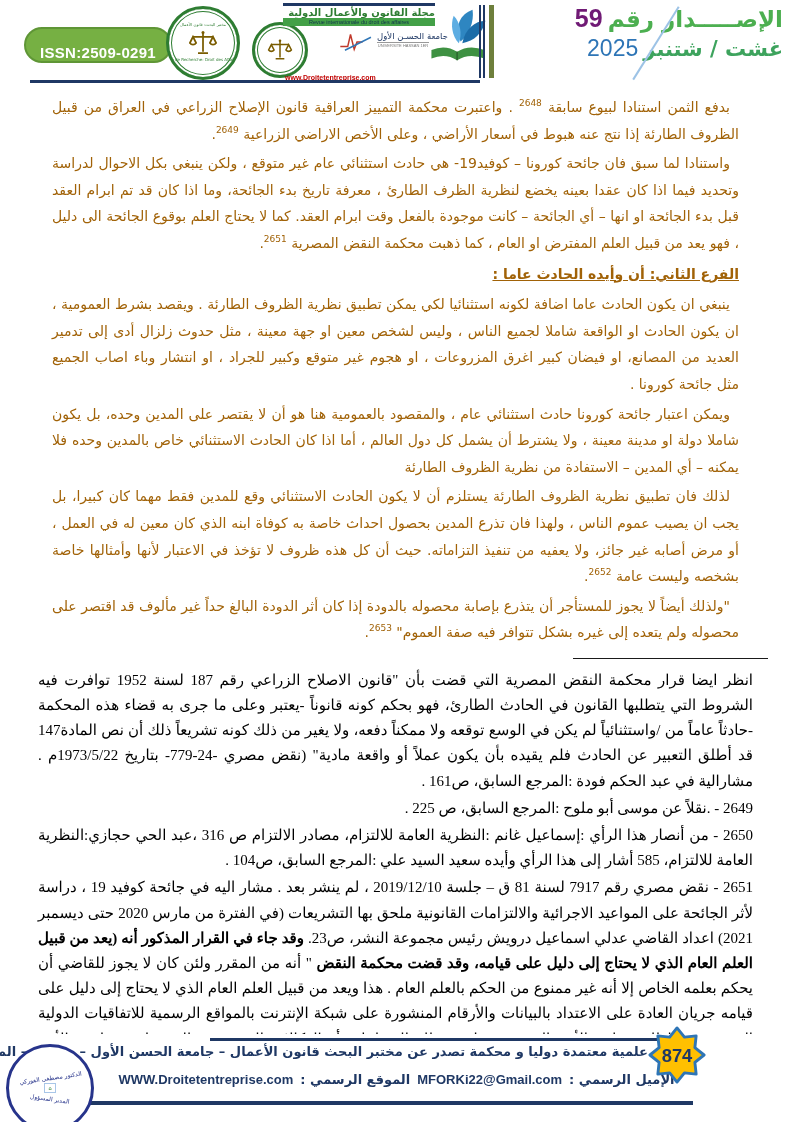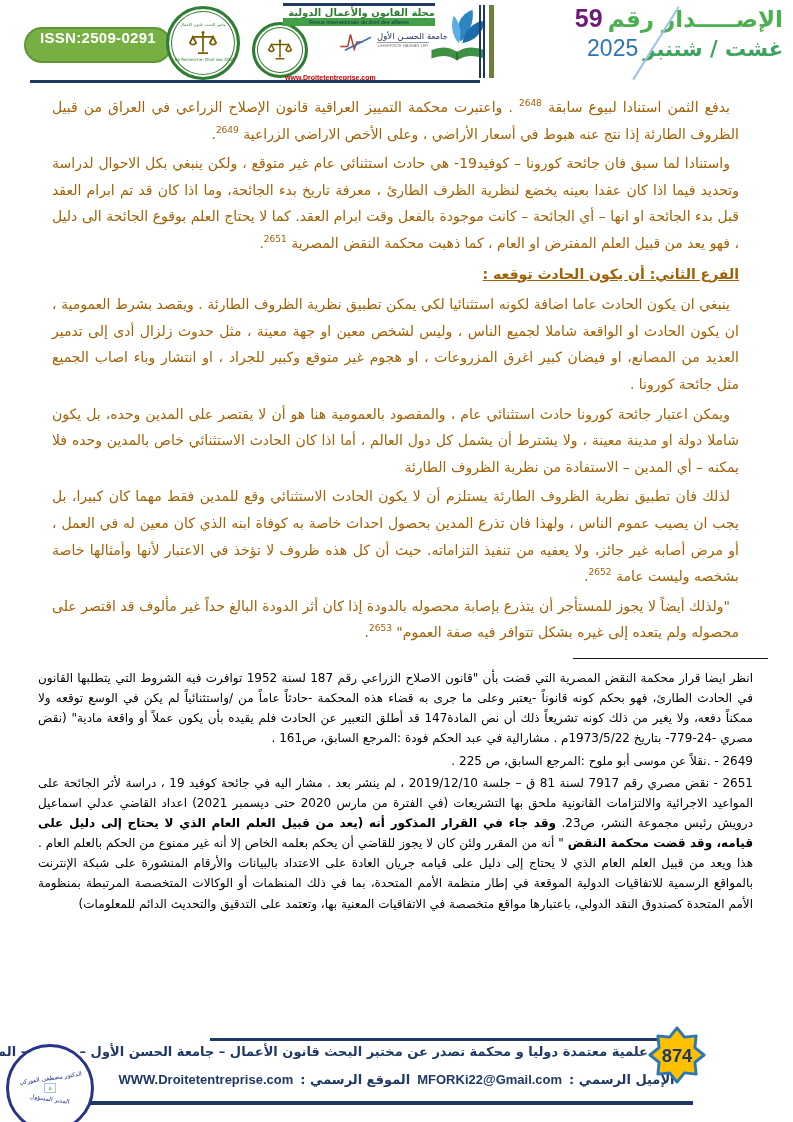--- a/index.html
+++ b/index.html
@@ -3,21 +3,21 @@
 <meta charset="utf-8">
 <style>
   html,body{margin:0;padding:0;background:#e8e8e8;}
   .page{position:relative;width:793px;height:1122px;background:#ffffff;overflow:hidden;
         font-family:"DejaVu Sans",sans-serif;margin:0 auto;}
 
   
   .header{position:absolute;top:0;left:0;width:793px;height:88px;}
   .issn-pill{position:absolute;left:24px;top:27px;width:144px;height:32px;background:#76b043;
              border:2px solid #5f9636;border-radius:18px;color:#fff;font-weight:bold;font-size:15px;
-             display:flex;align-items:flex-start;justify-content:center;
+             display:flex;align-items:flex-end;justify-content:center;
              font-family:"Liberation Sans",sans-serif;letter-spacing:.3px;}
   .lab-logo{position:absolute;border-radius:50%;background:#fff;border:3px solid #2e7d32;
             box-shadow:inset 0 0 0 2px #fff, inset 0 0 0 3px #2e7d32;
             display:flex;flex-direction:column;align-items:center;justify-content:center;overflow:hidden;}
   .lab-logo.big{left:166px;top:6px;width:68px;height:68px;}
   .lab-logo.small{left:252px;top:22px;width:50px;height:50px;}
   .lab-logo .ring-text{font-size:4px;color:#2e7d32;white-space:nowrap;line-height:1.2;}
   .journal-block{position:absolute;left:283px;top:3px;width:152px;height:78px;
                  border-top:3px solid #1f3864;display:flex;flex-direction:column;}
   .journal-title{color:#2e7d32;font-weight:bold;font-size:10px;text-align:right;padding-top:1px;white-space:nowrap;}
@@ -49,21 +49,21 @@
 
   
   .content{position:absolute;top:90px;left:0;right:0;height:944px;overflow:hidden;}
   .body-text{margin:4px 54px 12px 52px;direction:rtl;text-align:justify;color:#a16207;
              font-size:14px;line-height:1.9;}
   .para{margin:0 0 3px 0;text-indent:9px;}
   .para.heading{font-weight:bold;text-decoration:underline;text-indent:0;margin:4px 0;}
   .para sup{font-size:9px;line-height:0;}
   .fn-sep{width:195px;border-top:1.5px solid #1a1a1a;margin:12px 25px 9px auto;}
   .footnotes{margin:0 40px 0 38px;direction:rtl;text-align:justify;color:#000;
-             font-size:12px;line-height:1.68;}
+             font-size:15px;line-height:1.68;font-family:Liberation Serif, serif;}
   .footnote{margin:0 0 2px 0;}
   .footnote .b{font-weight:bold;}
 
   
   .footer-rule-top{position:absolute;left:210px;top:1038px;width:483px;height:3px;background:#1f3864;}
   .footer-rule-bottom{position:absolute;left:75px;top:1101px;width:618px;height:3.5px;background:#1f3864;}
   .footer-line1{position:absolute;left:110px;right:110px;top:1044px;text-align:center;direction:rtl;
                 color:#1f3864;font-weight:bold;font-size:13px;white-space:nowrap;}
   .footer-line2{position:absolute;left:110px;right:110px;top:1072px;display:flex;direction:rtl;
                 justify-content:center;gap:7px;color:#1f3864;font-weight:bold;font-size:13px;white-space:nowrap;}
@@ -156,30 +156,31 @@
       </div>
     </div>
 
     <div class="header-rule"></div>
   </div>
 
   <div class="content">
     <div class="body-text">
         <div class="para"><span>بدفع الثمن استنادا لبيوع سابقة </span><sup>2648</sup><span> . واعتبرت  محكمة التمييز العراقية قانون الإصلاح الزراعي في العراق من قبيل الظروف الطارئة إذا نتج عنه هبوط في  أسعار الأراضي ، وعلى الأخص الاراضي الزراعية </span><sup>2649</sup><span>.</span></div>
         <div class="para"><span>واستنادا لما سبق فان جائحة كورونا – كوفيد19- هي حادث استثنائي عام غير متوقع ، ولكن ينبغي بكل الاحوال لدراسة وتحديد فيما اذا كان عقدا بعينه يخضع  لنظرية الظرف الطارئ ،  معرفة تاريخ بدء الجائحة، وما اذا كان قد تم ابرام العقد قبل بدء الجائحة او انها – أي الجائحة – كانت موجودة بالفعل وقت ابرام العقد. كما لا يحتاج  العلم بوقوع الجائحة الى دليل ، فهو يعد من قبيل العلم المفترض او العام ، كما ذهبت محكمة النقض المصرية </span><sup>2651</sup><span>.</span></div>
-        <div class="para heading"><span>الفرع الثاني: أن يكون الحادث توقعه :</span></div>
+        <div class="para heading"><span>الفرع الثاني: أن وأيده الحادث عاما :</span></div>
         <div class="para"><span>ينبغي ان يكون الحادث عاما اضافة لكونه استثنائيا لكي يمكن تطبيق نظرية الظروف الطارئة . ويقصد بشرط العمومية ، ان يكون الحادث او الواقعة شاملا لجميع الناس ، وليس لشخص معين او جهة معينة ، مثل حدوث زلزال أدى إلى تدمير العديد من المصانع، او فيضان كبير اغرق المزروعات ، او هجوم غير متوقع وكبير للجراد ، او انتشار وباء اصاب الجميع مثل جائحة كورونا .</span></div>
         <div class="para"><span>ويمكن اعتبار جائحة كورونا حادث استثنائي عام ، والمقصود بالعمومية هنا هو أن لا يقتصر على المدين وحده، بل يكون شاملا دولة  او مدينة معينة ، ولا يشترط أن يشمل كل دول العالم ، أما اذا كان الحادث الاستثنائي خاص بالمدين وحده فلا يمكنه – أي المدين – الاستفادة من نظرية الظروف الطارئة</span></div>
         <div class="para"><span>لذلك فان تطبيق نظرية الظروف الطارئة يستلزم أن لا يكون الحادث الاستثنائي وقع للمدين فقط مهما كان كبيرا، بل يجب ان يصيب عموم الناس ، ولهذا فان تذرع المدين بحصول احداث خاصة به كوفاة ابنه الذي كان معين له في العمل ، أو مرض أصابه غير جائز، ولا يعفيه من تنفيذ التزاماته. حيث أن كل هذه ظروف لا تؤخذ في الاعتبار لأنها وأمثالها خاصة بشخصه وليست عامة </span><sup>2652</sup><span>.</span></div>
         <div class="para"><span>"ولذلك أيضاً لا يجوز للمستأجر أن يتذرع بإصابة محصوله بالدودة إذا كان أثر الدودة البالغ حداً غير مألوف قد اقتصر على محصوله ولم يتعده إلى غيره بشكل تتوافر فيه صفة  العموم" </span><sup>2653</sup><span>.</span></div>
       </div>
     <div class="fn-sep"></div>
     <div class="footnotes">
         <div class="footnote"><span>انظر ايضا قرار محكمة النقض المصرية التي قضت  بأن "قانون الاصلاح الزراعي رقم 187 لسنة 1952 توافرت فيه الشروط التي يتطلبها القانون في الحادث الطارئ، فهو بحكم كونه قانوناً -يعتبر وعلى ما جرى به قضاء هذه المحكمة -حادثاً عاماً من /واستثنائياً لم يكن في الوسع توقعه ولا ممكناً دفعه، ولا يغير من ذلك كونه تشريعاً ذلك أن نص المادة147 قد أطلق التعبير عن الحادث فلم يقيده بأن يكون عملاً أو واقعة مادية" (نقض مصري -24-779- بتاريخ 1973/5/22م . مشارالية في  عبد الحكم فودة :المرجع السابق، ص161 .</span></div>
         <div class="footnote"><span>2649 -   .نقلاً عن موسى أبو ملوح :المرجع السابق، ص 225 .</span></div>
+        <div class="footnote"><span>2650 - من أنصار هذا الرأي :إسماعيل غانم :النظرية العامة للالتزام، مصادر الالتزام ص 316 ،عبد الحي حجازي:النظرية  العامة للالتزام، 585 أشار إلى هذا الرأي وأيده سعيد السيد علي :المرجع السابق، ص104 .</span></div>
         <div class="footnote"><span>2651 - نقض مصري رقم 7917 لسنة 81 ق – جلسة 2019/12/10 ، لم ينشر بعد . مشار اليه في جائحة كوفيد 19 ، دراسة لأثر الجائحة على المواعيد الاجرائية والالتزامات القانونية ملحق بها التشريعات (في الفترة من مارس 2020 حتى ديسمبر 2021) اعداد القاضي عدلي اسماعيل درويش رئيس مجموعة النشر، ص23.  </span><span class="b">وقد جاء في القرار المذكور أنه (يعد من قبيل العلم العام الذي لا يحتاج إلى دليل على قيامه، وقد قضت محكمة النقض</span><span>   " أنه من المقرر ولئن كان لا يجوز للقاضي أن يحكم بعلمه الخاص إلا أنه غير ممنوع من الحكم بالعلم العام . هذا ويعد من قبيل العلم العام الذي لا يحتاج إلى دليل على قيامه جريان العادة على الاعتداد بالبيانات والأرقام المنشورة على شبكة الإنترنت بالمواقع الرسمية للاتفاقيات الدولية الموقعة في إطار منظمة الأمم المتحدة، بما في ذلك المنظمات أو الوكالات المتخصصة المرتبطة بمنظومة الأمم المتحدة كصندوق النقد الدولي، باعتبارها مواقع متخصصة في الاتفاقيات المعنية بها، وتعتمد على التدقيق والتحديث الدائم للمعلومات)</span></div>
       </div>
   </div>
 
   <div class="footer-rule-top"></div>
 
   <div class="footer-line1">مجلة علمية معتمدة  دوليا و محكمة تصدر عن مختبر البحث قانون الأعمال – جامعة الحسن الأول – سطات – المغرب</div>
 
   <div class="footer-line2">
     <span>الإميل الرسمي :</span>

